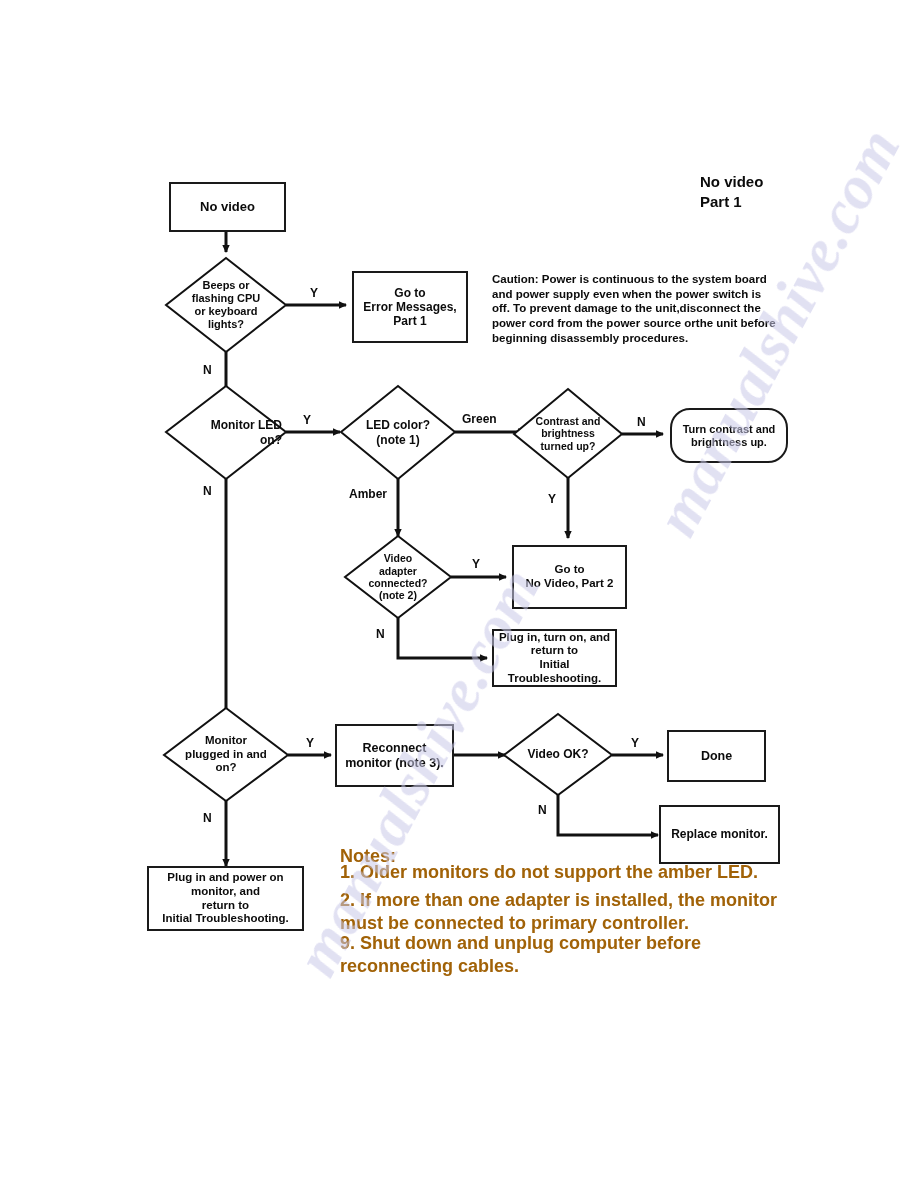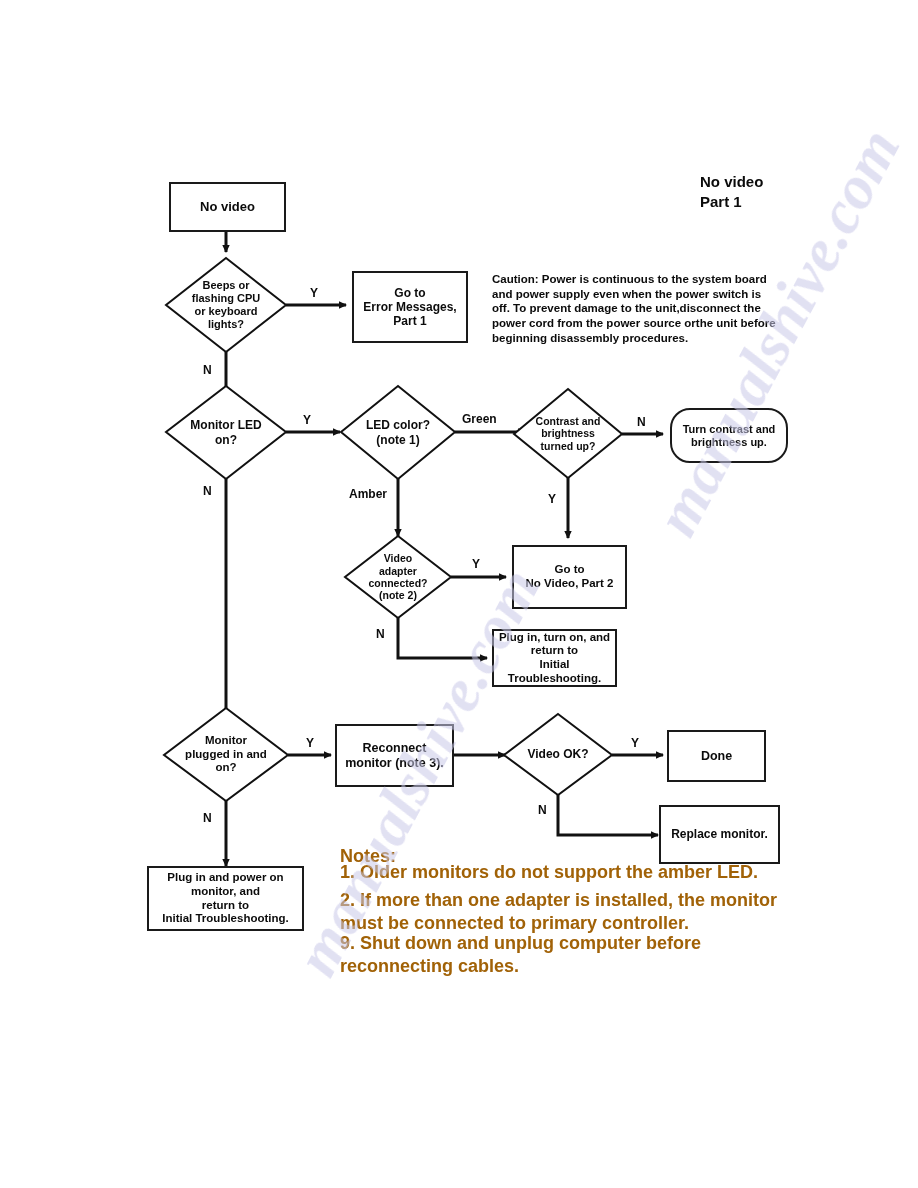--- a/index.html
+++ b/index.html
@@ -176,21 +176,21 @@
 or keyboard
 lights?</span>
   </div>
 
   <div class="node boxnode" style="left:352px; top:271px; width:116px; height:72px; font-size:12px;">
     <span style="white-space:pre-line;">Go to
 Error Messages,
 Part 1</span>
   </div>
 
-  <div class="node diamondnode" style="left:166px; top:386px; width:120px; height:93px; font-size:12px;">
+  <div class="node diamondnode" style="left:166px; top:386px; width:120px; height:93px; font-size:12px;text-align:right;">
     <span class="diamond-text" style="white-space:pre-line;">Monitor LED
 on?</span>
   </div>
 
   <div class="node diamondnode" style="left:341px; top:386px; width:114px; height:93px; font-size:12px;">
     <span class="diamond-text" style="white-space:pre-line;">LED color?
 (note 1)</span>
   </div>
 
   <div class="node diamondnode" style="left:514px; top:389px; width:108px; height:89px; font-size:10.5px;">

